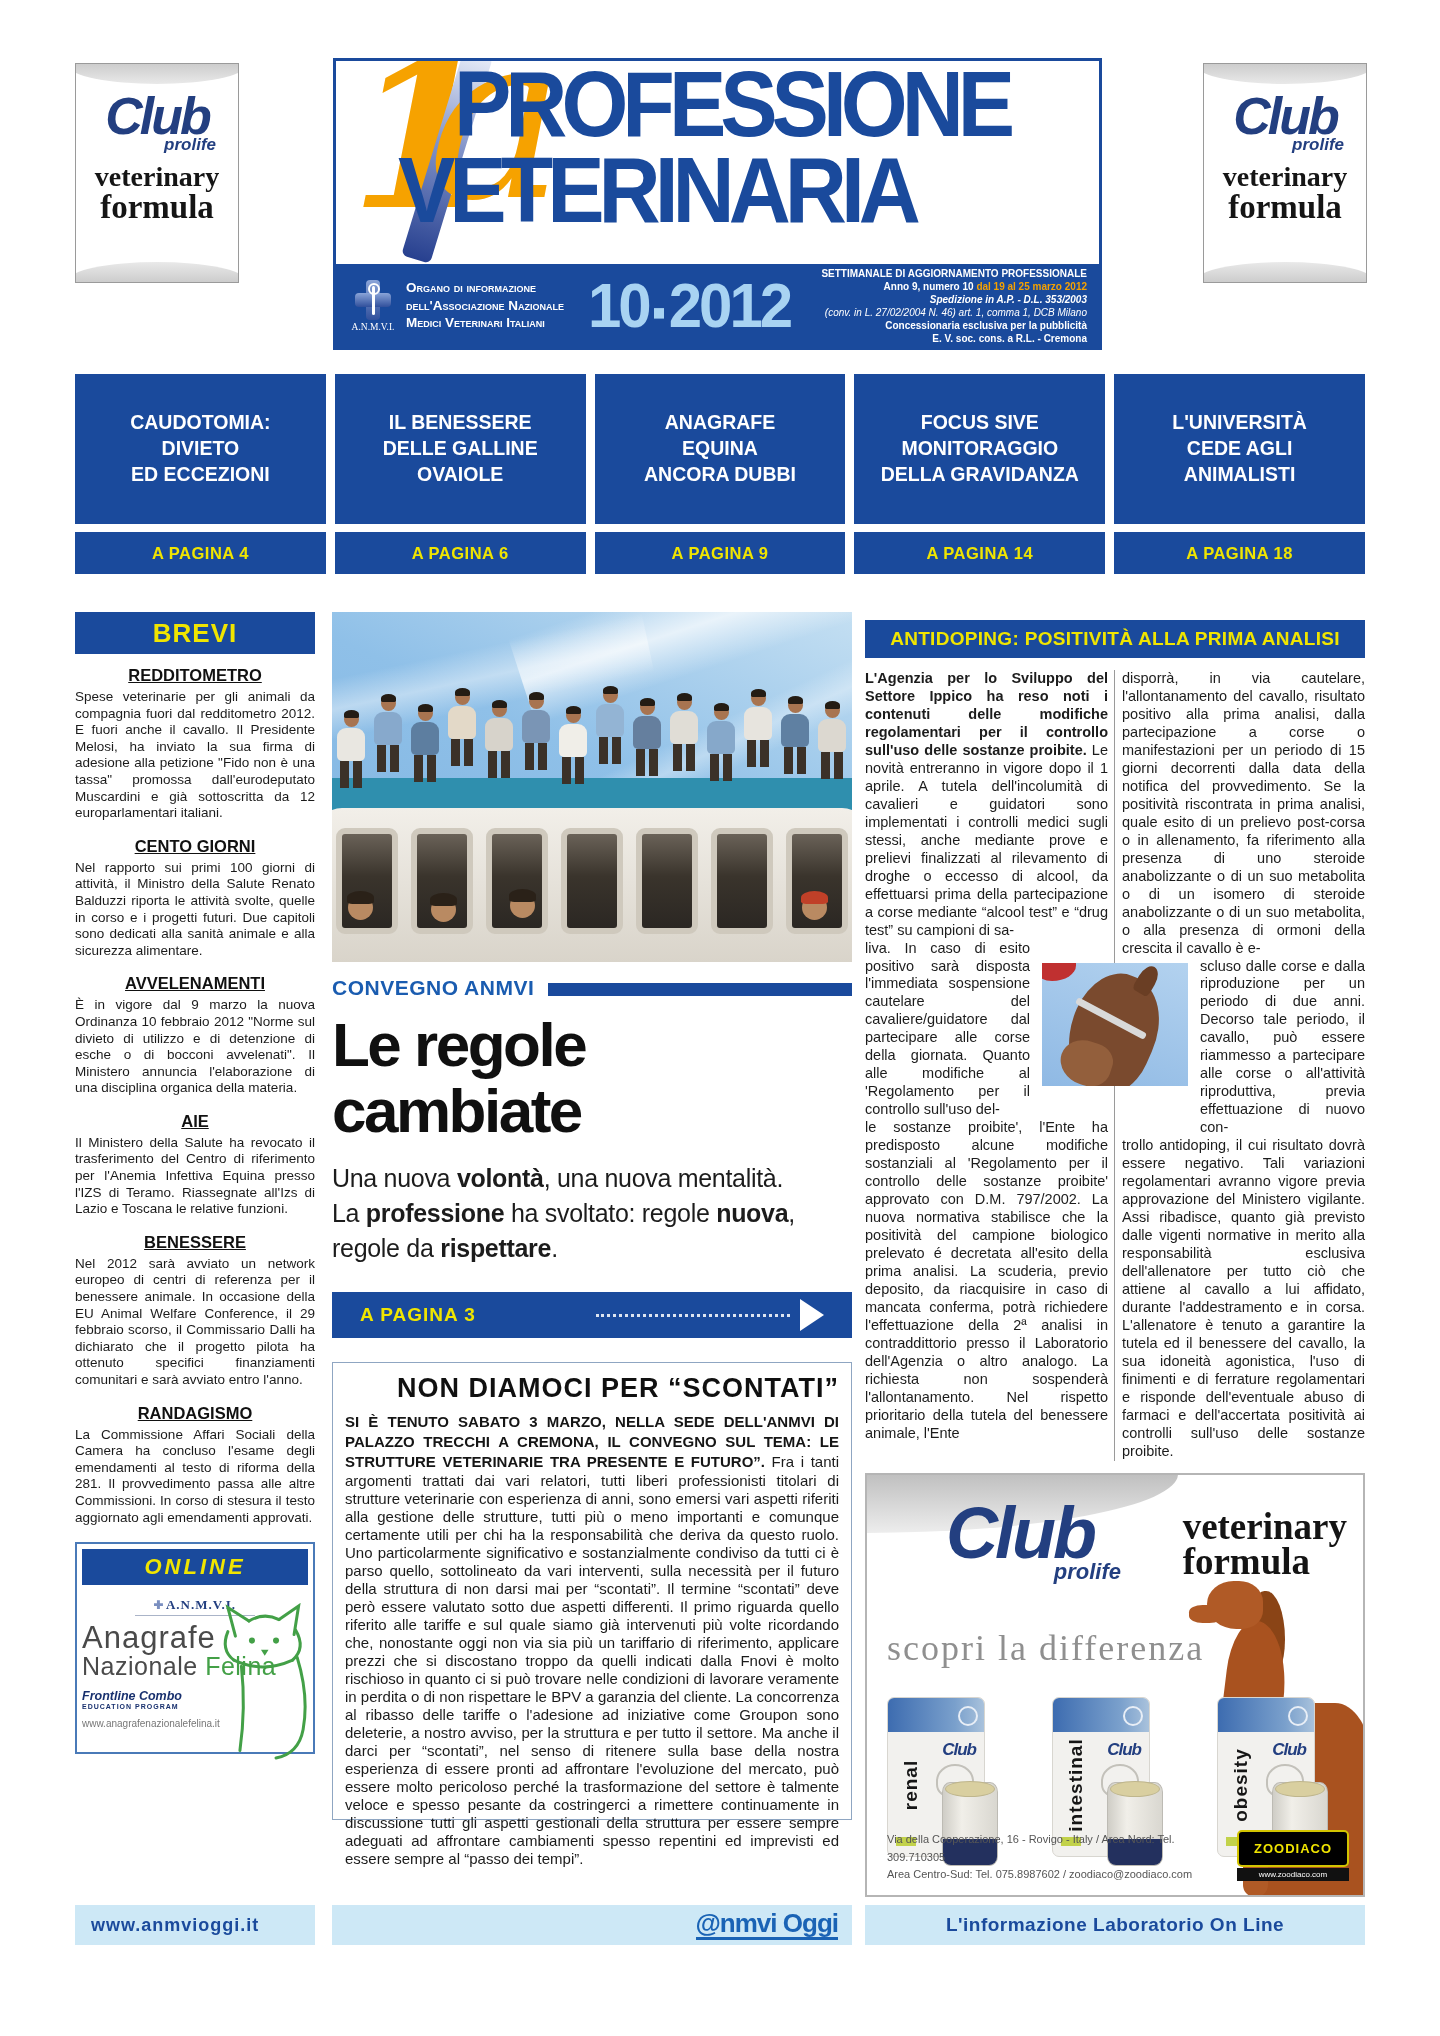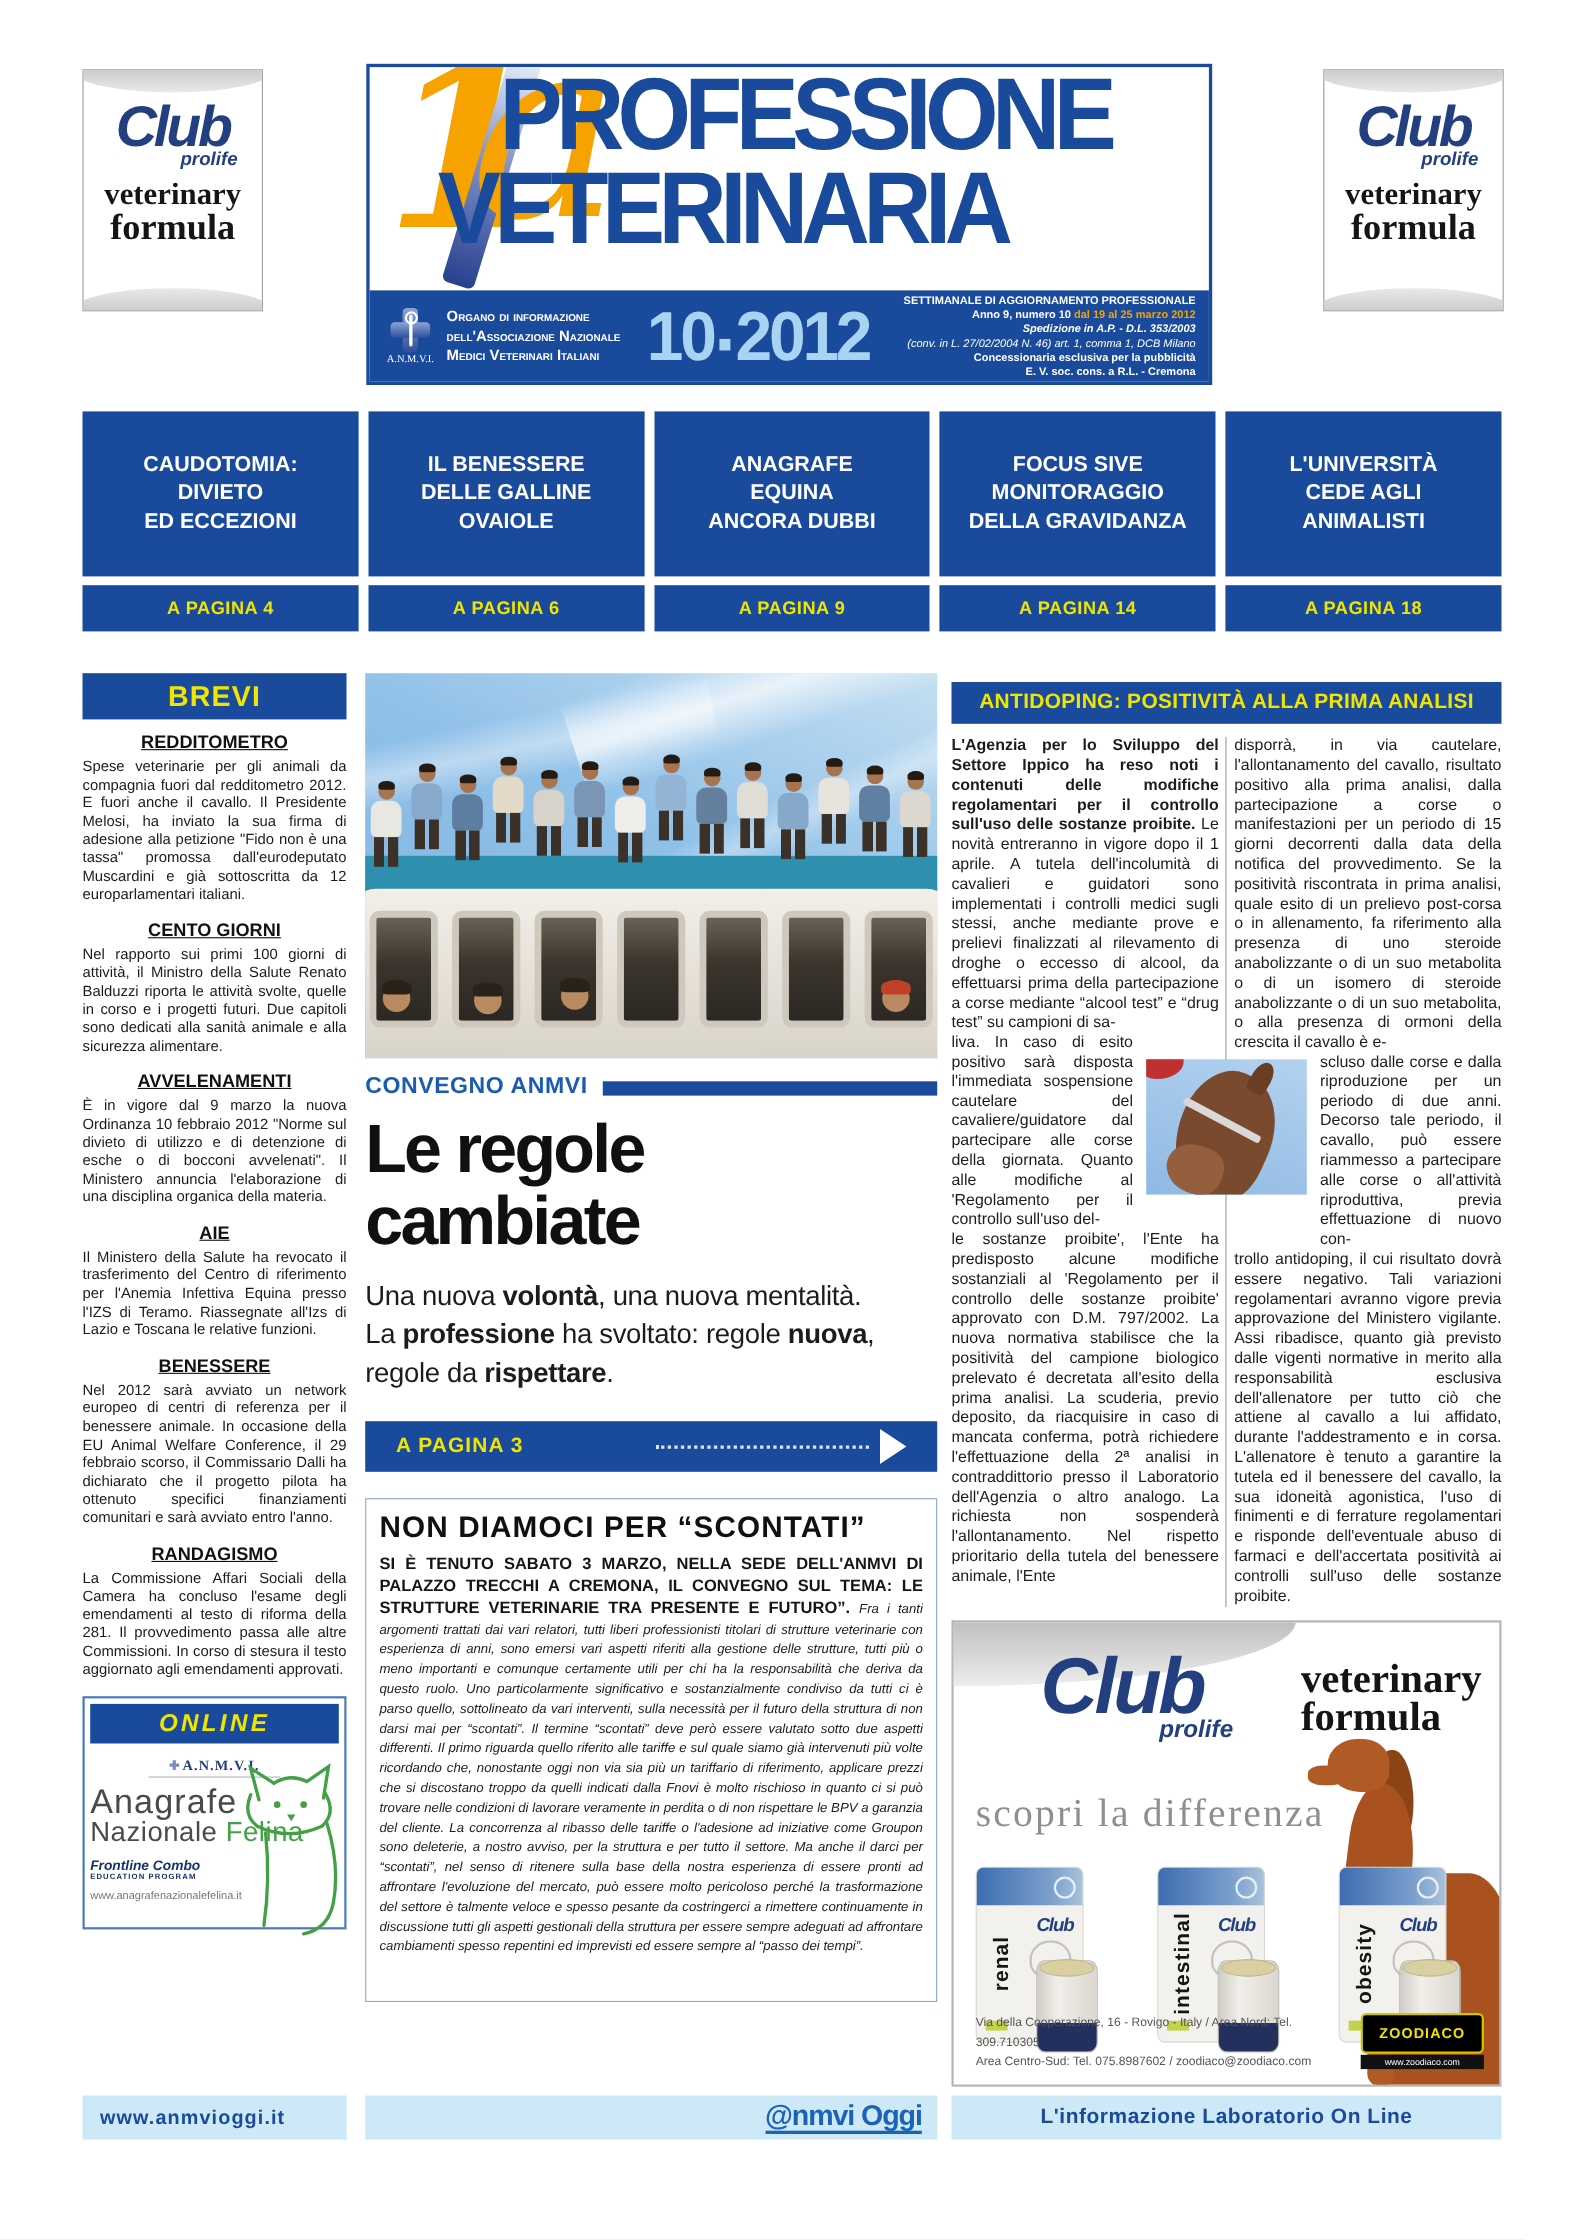--- a/index.html
+++ b/index.html
@@ -113,23 +113,23 @@
   .kicker-bar{flex:1;height:13px;background:#1a4a9c;margin-left:14px;margin-top:2px;}
   .headline{margin-top:12px;font-weight:bold;color:#101010;font-size:62px;letter-spacing:-2.5px;line-height:1.06;}
   .standfirst{margin-top:18px;font-size:25px;line-height:1.4;color:#1c1c1c;letter-spacing:-.3px;}
   .standfirst .b{font-weight:bold;}
   .pagina-bar{margin-top:26px;height:46px;background:#1a4a9c;display:flex;align-items:center;padding:0 28px;box-sizing:border-box;}
   .pagina-label{color:#f0e500;font-weight:bold;font-size:19px;letter-spacing:1px;flex:none;}
   .dotted{flex:1;border-top:3px dotted rgba(255,255,255,.85);margin:0 10px 0 120px;}
   .arrow-right{width:0;height:0;border-top:16px solid transparent;border-bottom:16px solid transparent;border-left:24px solid #fff;}
 
   .scontati{margin-top:24px;border:1px solid #8fa6c2;padding:10px 12px;height:458px;box-sizing:border-box;background:#fff;}
-  .scontati-title{text-align:left;font-weight:bold;font-size:27px;letter-spacing:1px;color:#101010;margin-bottom:8px;}
+  .scontati-title{text-align:right;font-weight:bold;font-size:27px;letter-spacing:1px;color:#101010;margin-bottom:8px;}
   .scontati-lead{font-weight:bold;font-size:15px;line-height:1.32;text-align:justify;color:#151515;display:inline;}
-  .scontati-body{font-style:italic;font-size:12px;line-height:1.18;text-align:justify;color:#1b1b1b;display:inline;}
+  .scontati-body{font-size:15px;line-height:1.18;text-align:justify;color:#1b1b1b;display:inline;}
   .scontati-text{text-align:justify;}
 
   
   .col-right{position:absolute;left:865px;top:612px;width:500px;}
   .anti-title{margin-top:8px;height:38px;background:#1a4a9c;color:#f0e500;display:flex;align-items:center;
               justify-content:center;font-weight:bold;font-size:19px;letter-spacing:.3px;}
   .anti-cols{margin-top:12px;position:relative;display:flex;justify-content:space-between;}
   .acol{width:243px;font-size:14.5px;line-height:1.24;text-align:justify;color:#1c1c1c;}
   .acol .lead{font-weight:bold;}
   .chunk-b1{padding-right:78px;}

